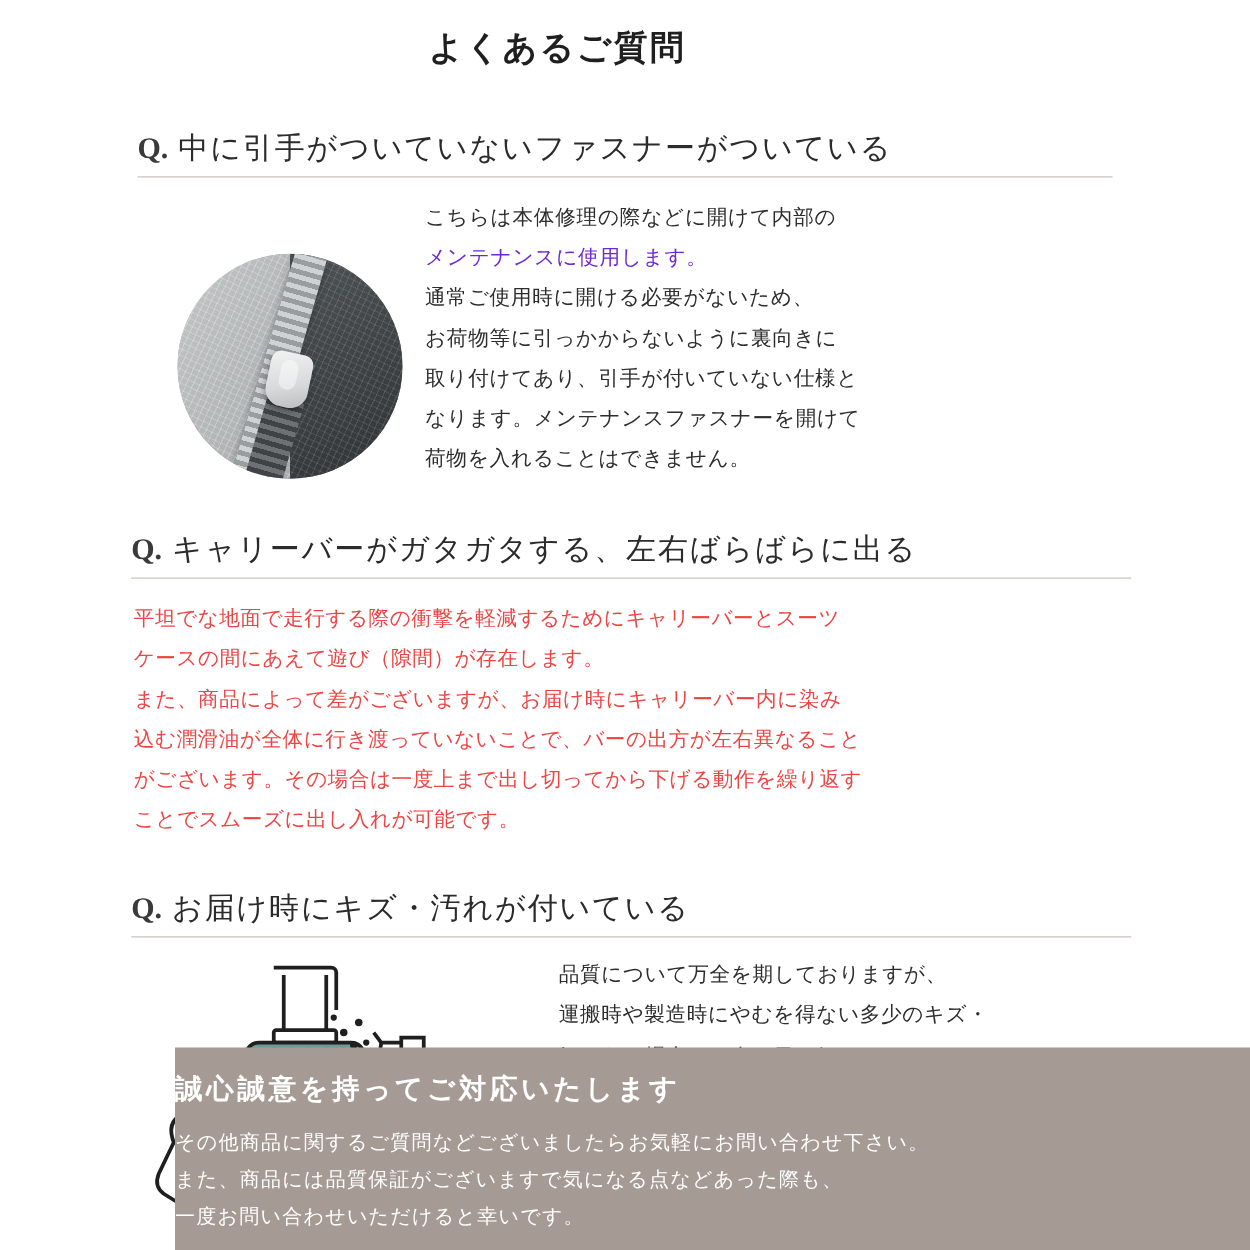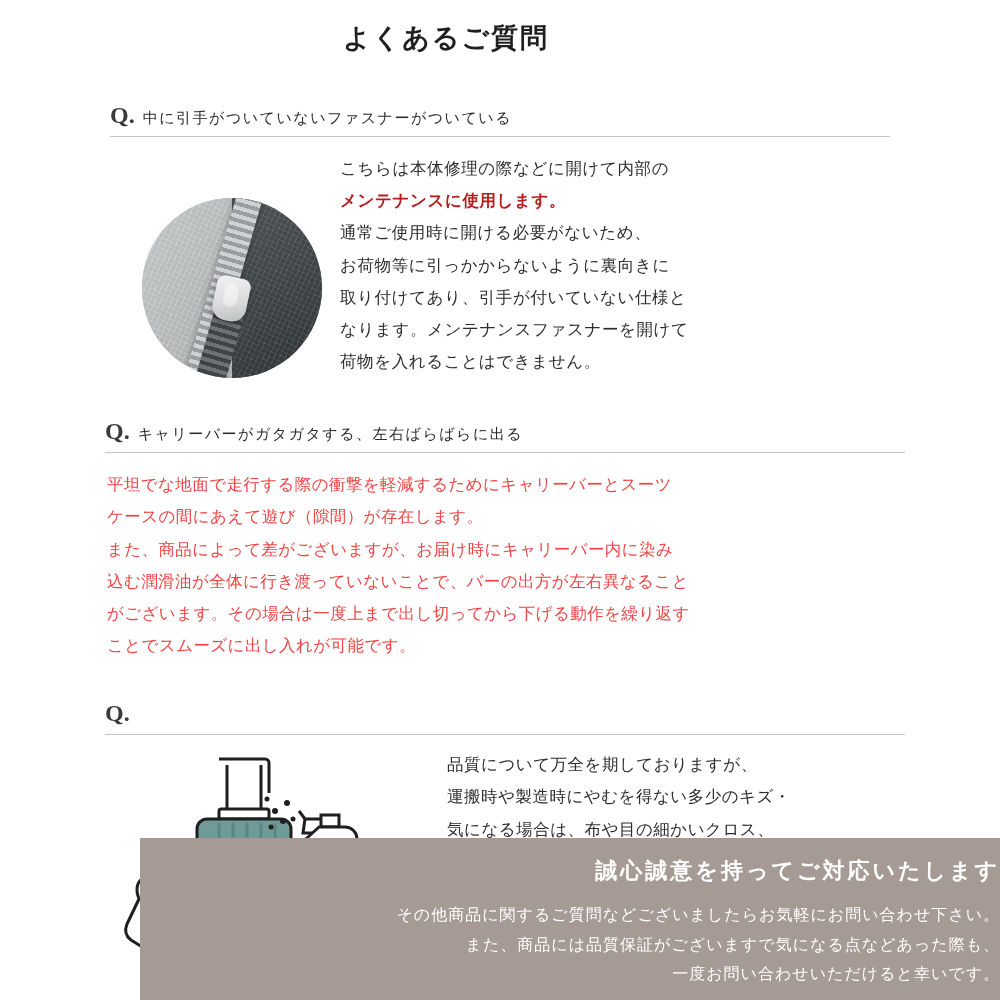--- a/index.html
+++ b/index.html
@@ -46,21 +46,21 @@
   }
   .q-mark {
     font-size: 24px;
     font-weight: bold;
     color: #3a3a3a;
     letter-spacing: 0px;
     margin-right: 8px;
     font-family: "Liberation Serif", serif;
   }
   .q-text {
-    font-size: 15px;
+    font-size: 24px;
     letter-spacing: 1.5px;
     color: #2b2b2b;
   }
 
   
   #block1 {
     margin-top: 46px;
     width: 780px;
     margin-left: 110px;
   }
@@ -145,22 +145,22 @@
     background: rgba(255,255,255,0.45);
   }
   .b1-text {
     margin-left: 18px;
     font-size: 16.5px;
     line-height: 1.95;
     letter-spacing: 0.6px;
     color: #2d2d2d;
   }
   .hl-orange {
-    color: #b91c1c;
-    font-weight: bold;
+    color: #6d28d9;
+    font-weight: normal;
   }
 
   
   #block2 {
     margin-top: 40px;
     width: 800px;
     margin-left: 105px;
   }
   .b2-text {
     margin-top: 16px;
@@ -206,21 +206,21 @@
 
   
   .footer-band {
     position: absolute;
     left: 140px;
     bottom: 0;
     width: 860px;
     height: 162px;
     background: #a69a94;
     color: #ffffff;
-    text-align: right;
+    text-align: left;
     box-sizing: border-box;
     padding-top: 18px;
   }
   .footer-title {
     font-size: 22px;
     font-weight: bold;
     letter-spacing: 3px;
     margin-bottom: 14px;
   }
   .footer-line {
@@ -273,20 +273,21 @@
       <div>また、商品によって差がございますが、お届け時にキャリーバー内に染み</div>
       <div>込む潤滑油が全体に行き渡っていないことで、バーの出方が左右異なること</div>
       <div>がございます。その場合は一度上まで出し切ってから下げる動作を繰り返す</div>
       <div>ことでスムーズに出し入れが可能です。</div>
     </div>
   </div>
 
   <div class="qa-block" id="block3">
     <div class="q-heading">
       <span class="q-mark">Q.</span>
+      <span class="q-text">お届け時にキズ・汚れが付いている</span>
     </div>
     <div class="b3-body">
       <div class="illus">
         <svg width="320" height="210" viewBox="0 0 320 210">
 
           <path d="M104 10 h46 a4 4 0 0 1 4 4 v30" fill="none" stroke="#1f1f1f" stroke-width="3"></path>
           <line x1="112" y1="16" x2="112" y2="64" stroke="#1f1f1f" stroke-width="3"></line>
           <line x1="146" y1="16" x2="146" y2="64" stroke="#1f1f1f" stroke-width="3"></line>
           <rect x="104" y="60" width="50" height="10" rx="2" fill="#ffffff" stroke="#1f1f1f" stroke-width="3"></rect>
 

